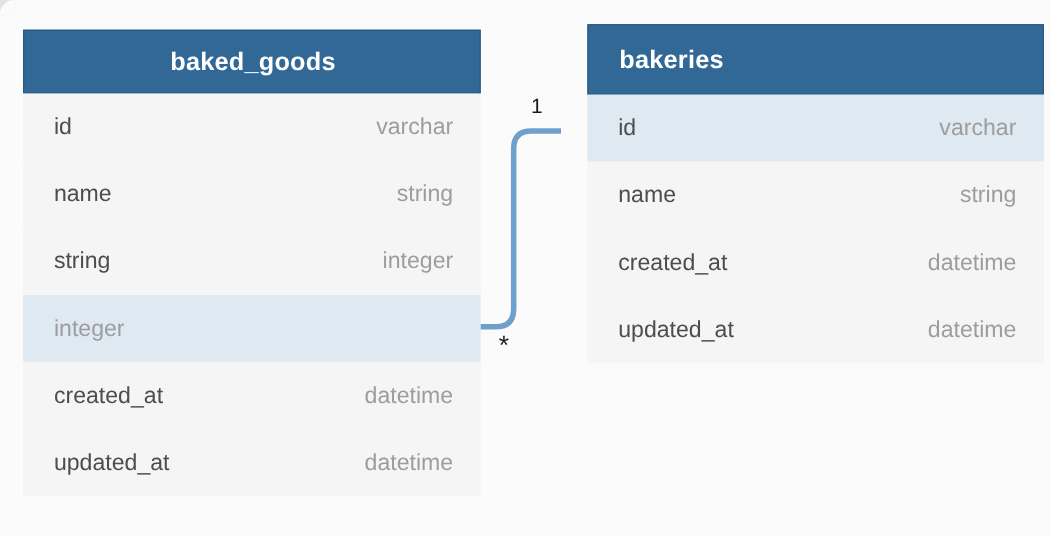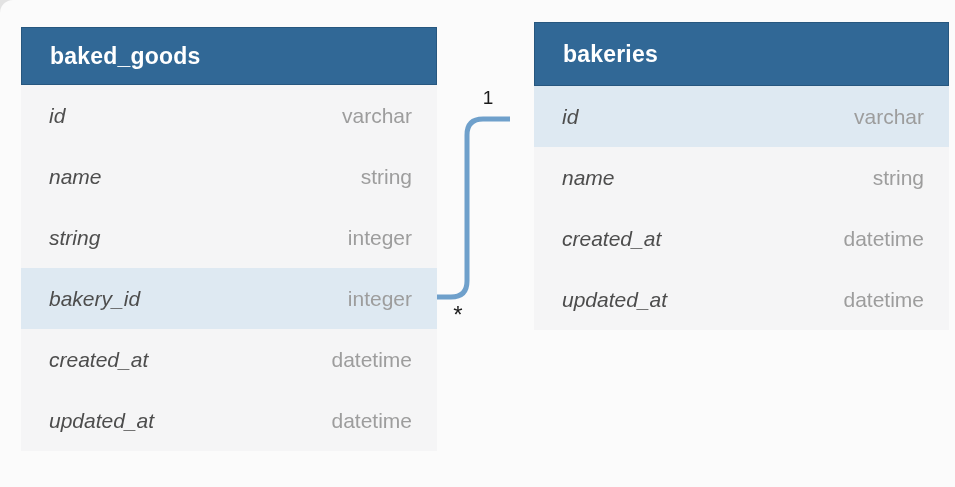--- a/index.html
+++ b/index.html
@@ -34,25 +34,25 @@
     color:var(--header-text);
     font-size:23px;font-weight:bold;letter-spacing:0.2px;
   }
   .row{
     box-sizing:border-box;display:flex;justify-content:space-between;align-items:center;
     height:61px;padding:0 25px 0 28px;
     background:var(--row-bg);
     font-size:21px;
   }
   .row.highlight{background:var(--row-highlight-bg);}
-  .field{color:var(--field-text);font-style:italic;}
+  .field{color:var(--field-text);}
   .type{color:var(--type-text);text-align:right;}
 
   #tbl-baked-goods{left:21px;top:27px;width:416px;}
-  #tbl-baked-goods .tbl-header{height:58px;}
+  #tbl-baked-goods .tbl-header{height:58px;justify-content:center;}
   #tbl-bakeries{left:534px;top:22px;width:415px;}
   #tbl-bakeries .tbl-header{height:64px;}
 
   .rel{position:absolute;left:432px;top:90px;overflow:visible;}
   .rel-path{fill:none;stroke:var(--connector);stroke-width:5;}
   .card{
     position:absolute;width:22px;text-align:center;
     color:var(--cardinality-text);
   }
   .card-one{left:477px;top:87px;font-size:19px;}
@@ -74,21 +74,20 @@
     </div>
     <div class="row">
       <span class="field">name</span>
       <span class="type">string</span>
     </div>
     <div class="row">
       <span class="field">string</span>
       <span class="type">integer</span>
     </div>
     <div class="row highlight">
-      <span class="field">bakery_id</span>
       <span class="type">integer</span>
     </div>
     <div class="row">
       <span class="field">created_at</span>
       <span class="type">datetime</span>
     </div>
     <div class="row">
       <span class="field">updated_at</span>
       <span class="type">datetime</span>
     </div>

